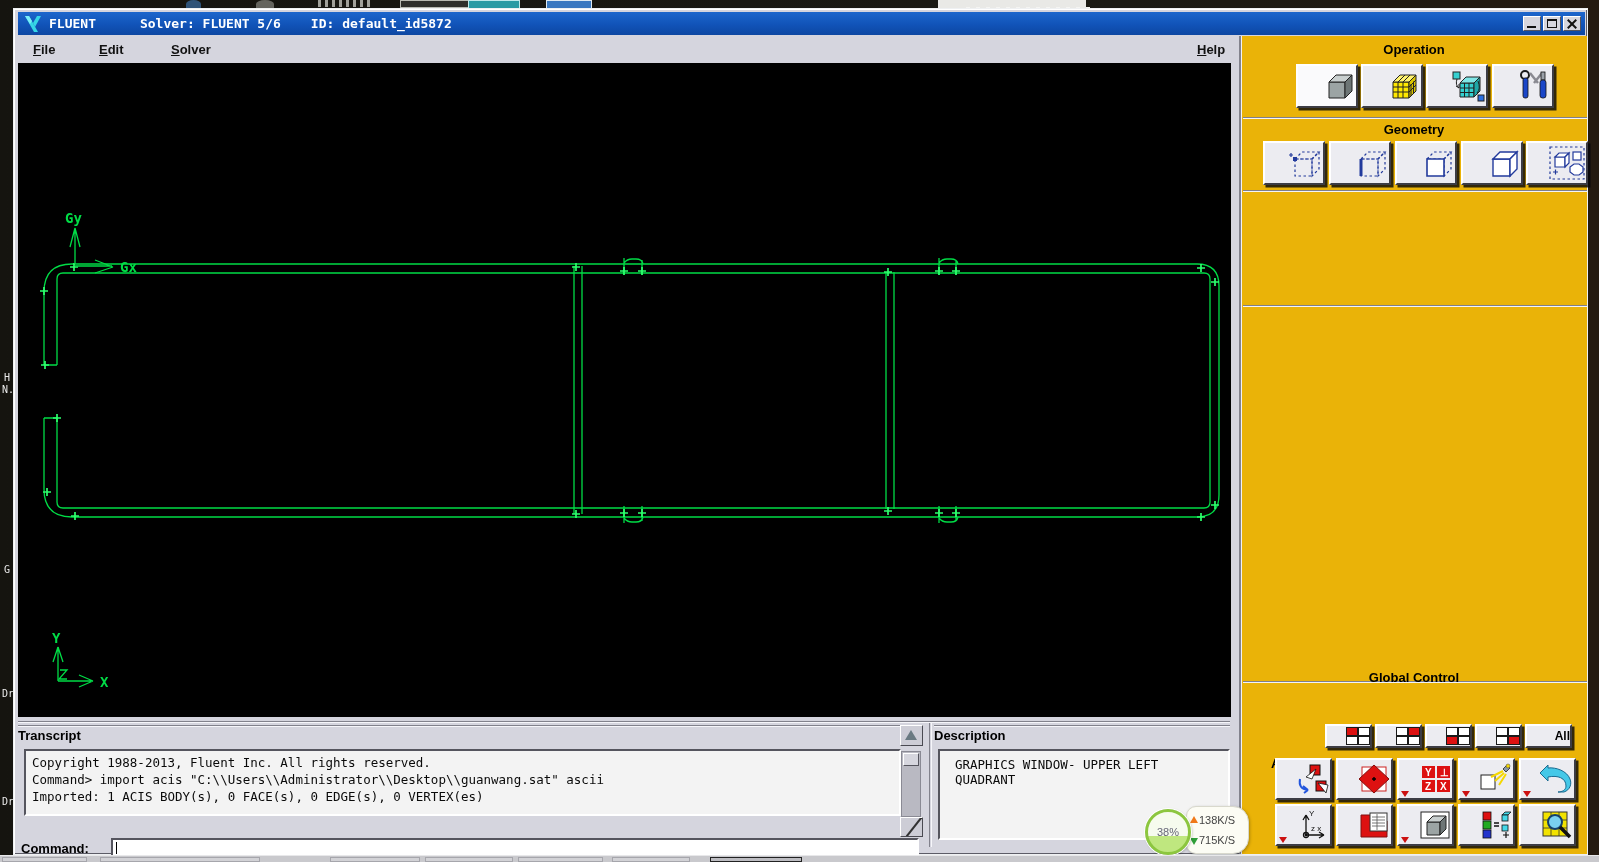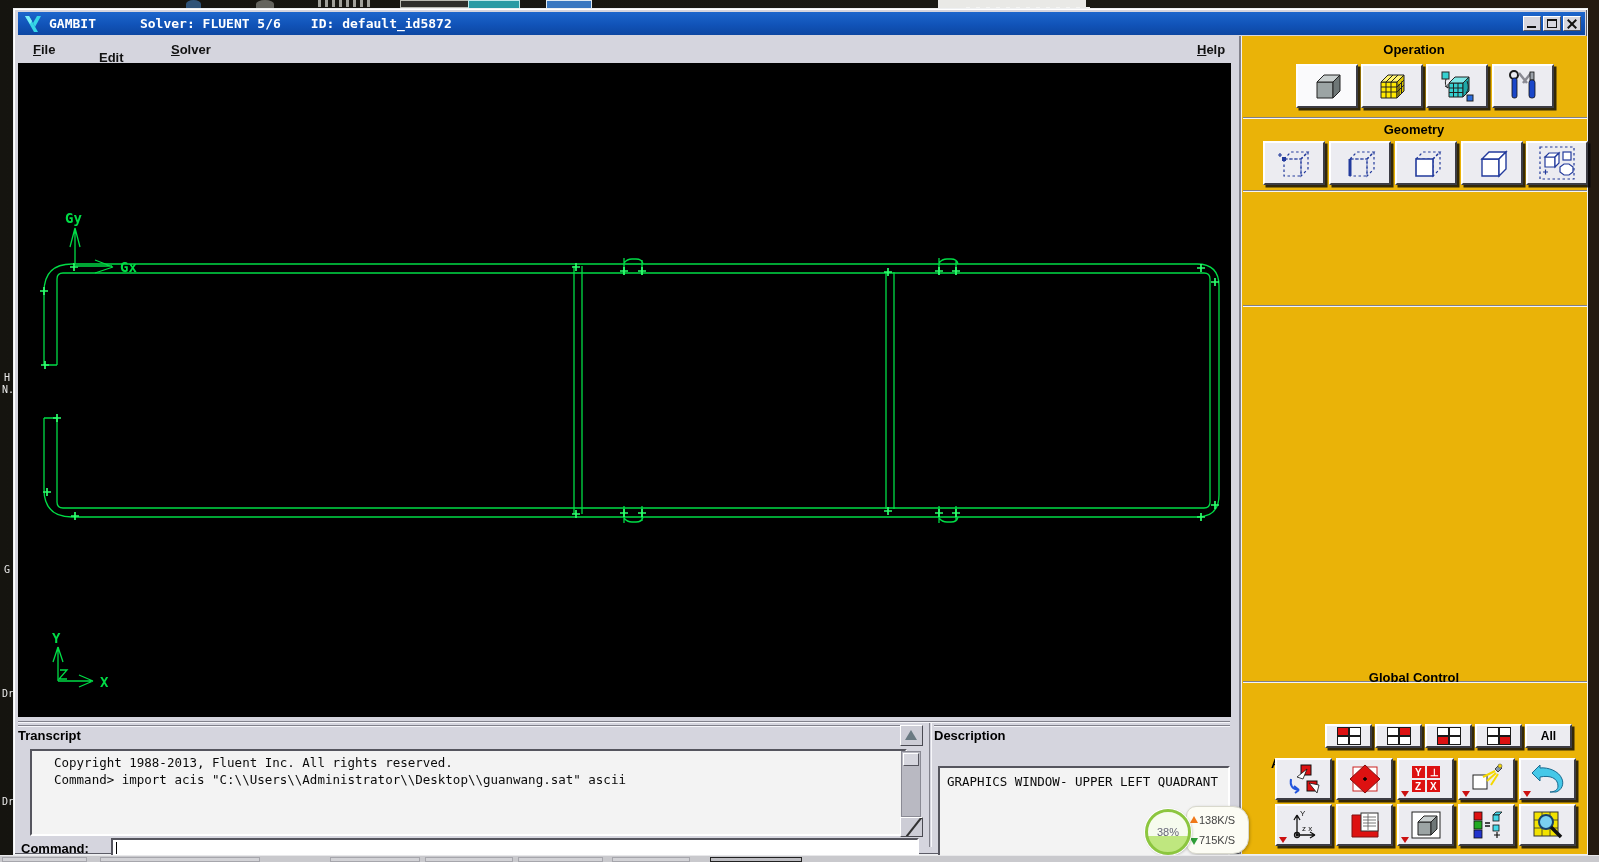--- a/index.html
+++ b/index.html
@@ -36,21 +36,21 @@
 
   
   .canvas { position:absolute; left:4px; top:54px; width:1213px; height:654px; background:#000; }
 
   
   .rpanel { position:absolute; left:1225px; top:27px; width:348px; height:818px; background:#eab308;
             border-left:2px solid #83838d; box-shadow:inset 1px 0 0 #f2f2f6; }
   .sec-title { position:absolute; width:100%; text-align:center; font:bold 13px "Liberation Sans", sans-serif; color:#000; }
   .groove-h { position:absolute; left:2px; width:344px; height:2px; border-top:1px solid #80808a; border-bottom:1px solid #f4f4f8; }
   .btn3d { position:absolute; background:#ececf1; border:2px solid; border-color:#ffffff #3c3c44 #3c3c44 #ffffff;
-           box-shadow:2.5px 2.5px 0 rgba(5,5,10,0.8); display:flex; align-items:center; justify-content:center; }
+           box-shadow:2.5px 2.5px 0 rgba(5,5,10,0.8); display:flex; align-items:center; justify-content:flex-end; }
   .btn3d.selected { background:#fafafc; }
   .drop-tri { position:absolute; left:2px; bottom:1px; width:0; height:0;
               border-left:4px solid transparent; border-right:4px solid transparent; border-top:6px solid #cc1111; }
   .quad { display:grid; grid-template-columns:12px 12px; grid-template-rows:9px 9px; }
   .quad span { background:#fff; border:1px solid #1a1a1a; }
   .quad span.red { background:#dd1111; }
   .all-label { font:bold 12px "Liberation Sans", sans-serif; color:#000; }
   .active-label { position:absolute; font:bold 13px "Liberation Sans", sans-serif; color:#000;margin-top:28px; }
 
   
@@ -104,39 +104,39 @@
   <span class="desk-frag" style="left:2px;top:796px;">Dr</span>
 
   <div class="win">
 
     <div class="titlebar">
       <svg width="20" height="18" viewBox="0 0 20 18" style="margin:0 6px 0 5px;">
         <path d="M2,1 L11,17 L15,17 L6,1 Z" fill="#35d6e6"></path>
         <path d="M14,1 L10,8 L12,12 L18,1 Z" fill="#35d6e6"></path>
         <path d="M2,1 L6,1 L9,6 L7,9 Z" fill="#7ceef8"></path>
       </svg>
-      <span class="tseg">GAMBIT</span>
+      <span class="tseg">FLUENT</span>
       <span class="tseg" style="margin-left:44px;">Solver: FLUENT 5/6</span>
       <span class="tseg" style="margin-left:30px;text-align:right;">ID: default_id5872</span>
       <span style="flex:1"></span>
       <span class="winbtn">
           <span class="glyph-min"></span>
         </span>
       <span class="winbtn">
           <span class="glyph-max"></span>
         </span>
       <span class="winbtn" style="margin-right:4px;">
           <span class="glyph-x1"></span>
           <span class="glyph-x2"></span>
         </span>
     </div>
 
     <div class="menubar">
       <span class="menu-item" style="left:12px;">File</span>
-      <span class="menu-item" style="left:78px;margin-top:8px;">Edit</span>
+      <span class="menu-item" style="left:78px;">Edit</span>
       <span class="menu-item" style="left:150px;">Solver</span>
       <span class="menu-item" style="left:1176px;">Help</span>
     </div>
 
     <div class="canvas">
       <svg width="1213" height="654" viewBox="17 62 1213 654" fill="none" stroke="#00dc46" stroke-width="1.3">
 
         <path d="M43,364 L43,291 Q43,263 71,263 L1196,263 Q1218,263 1218,285 L1218,494 Q1218,516 1196,516 L71,516 Q43,516 43,488 L43,417"></path>
 
         <path d="M56,364 V278 Q56,272 62,272 H1203 Q1209,272 1209,278 V501 Q1209,507 1203,507 H62 Q56,507 56,501 V417"></path>
@@ -410,43 +410,44 @@
     </div>
 
     <div class="bottom-groove" style="left:4px;top:712px;width:1212px;"></div>
     <div class="bottom-groove" style="left:4px;top:716px;width:905px;"></div>
 
     <div class="pane-title" style="left:4px;top:719px;width:900px;">Transcript</div>
     <div class="scroll-btn" style="left:886px;top:716px;width:23px;height:21px;">
       <span class="tri-up"></span>
     </div>
 
-    <div class="sunken" style="position:absolute;left:16px;top:740px;width:877px;height:87px;padding:3px 22px;overflow:hidden;">
+    <div class="sunken" style="position:absolute;left:10px;top:740px;width:877px;height:67px;padding:3px 6px;overflow:hidden;">
       <div class="mono trans-line">Copyright 1988-2013, Fluent Inc. All rights reserved.</div>
       <div class="mono trans-line">Command&gt; import acis "C:\\Users\\Administrator\\Desktop\\guanwang.sat" ascii</div>
+      <div class="mono trans-line">Imported: 1 ACIS BODY(s), 0 FACE(s), 0 EDGE(s), 0 VERTEX(es)</div>
     </div>
 
     <div style="position:absolute;left:887px;top:742px;width:20px;height:66px;background:#b9b9c2;border:1px solid #8a8a94;">
       <div style="position:absolute;left:1px;top:1px;width:16px;height:13px;background:#d6d6de;border:1px solid;border-color:#fff #55555e #55555e #fff;"></div>
     </div>
     <div class="scroll-btn" style="left:886px;top:808px;width:23px;height:20px;overflow:hidden;">
       <span class="diag-line"></span>
     </div>
 
     <div class="cmd-label" style="left:7px;top:832px;">Command:</div>
     <div class="cmd-input" style="left:97px;top:829px;width:808px;height:19px;">
       <span class="mono"></span>
       <span class="caret"></span>
     </div>
 
     <div style="position:absolute;left:915px;top:714px;width:3px;height:124px;border-left:1px solid #82828c;border-right:1px solid #f6f6fa;"></div>
 
     <div class="bottom-groove" style="left:920px;top:716px;width:296px;"></div>
     <div class="pane-title" style="left:920px;top:719px;width:296px;">Description</div>
-    <div class="sunken" style="position:absolute;left:924px;top:757px;width:292px;height:91px;padding:6px 7px;">
+    <div class="sunken" style="position:absolute;left:924px;top:740px;width:292px;height:91px;padding:6px 15px;">
       <div class="mono" style="white-space:normal;">GRAPHICS WINDOW- UPPER LEFT QUADRANT</div>
     </div>
   </div>
 
   <div class="net-bubble">
     <div class="net-row" style="top:7px;">
       <span class="net-arrow-up"></span>
       <span>138K/S</span>
     </div>
     <div class="net-row" style="top:27px;">

